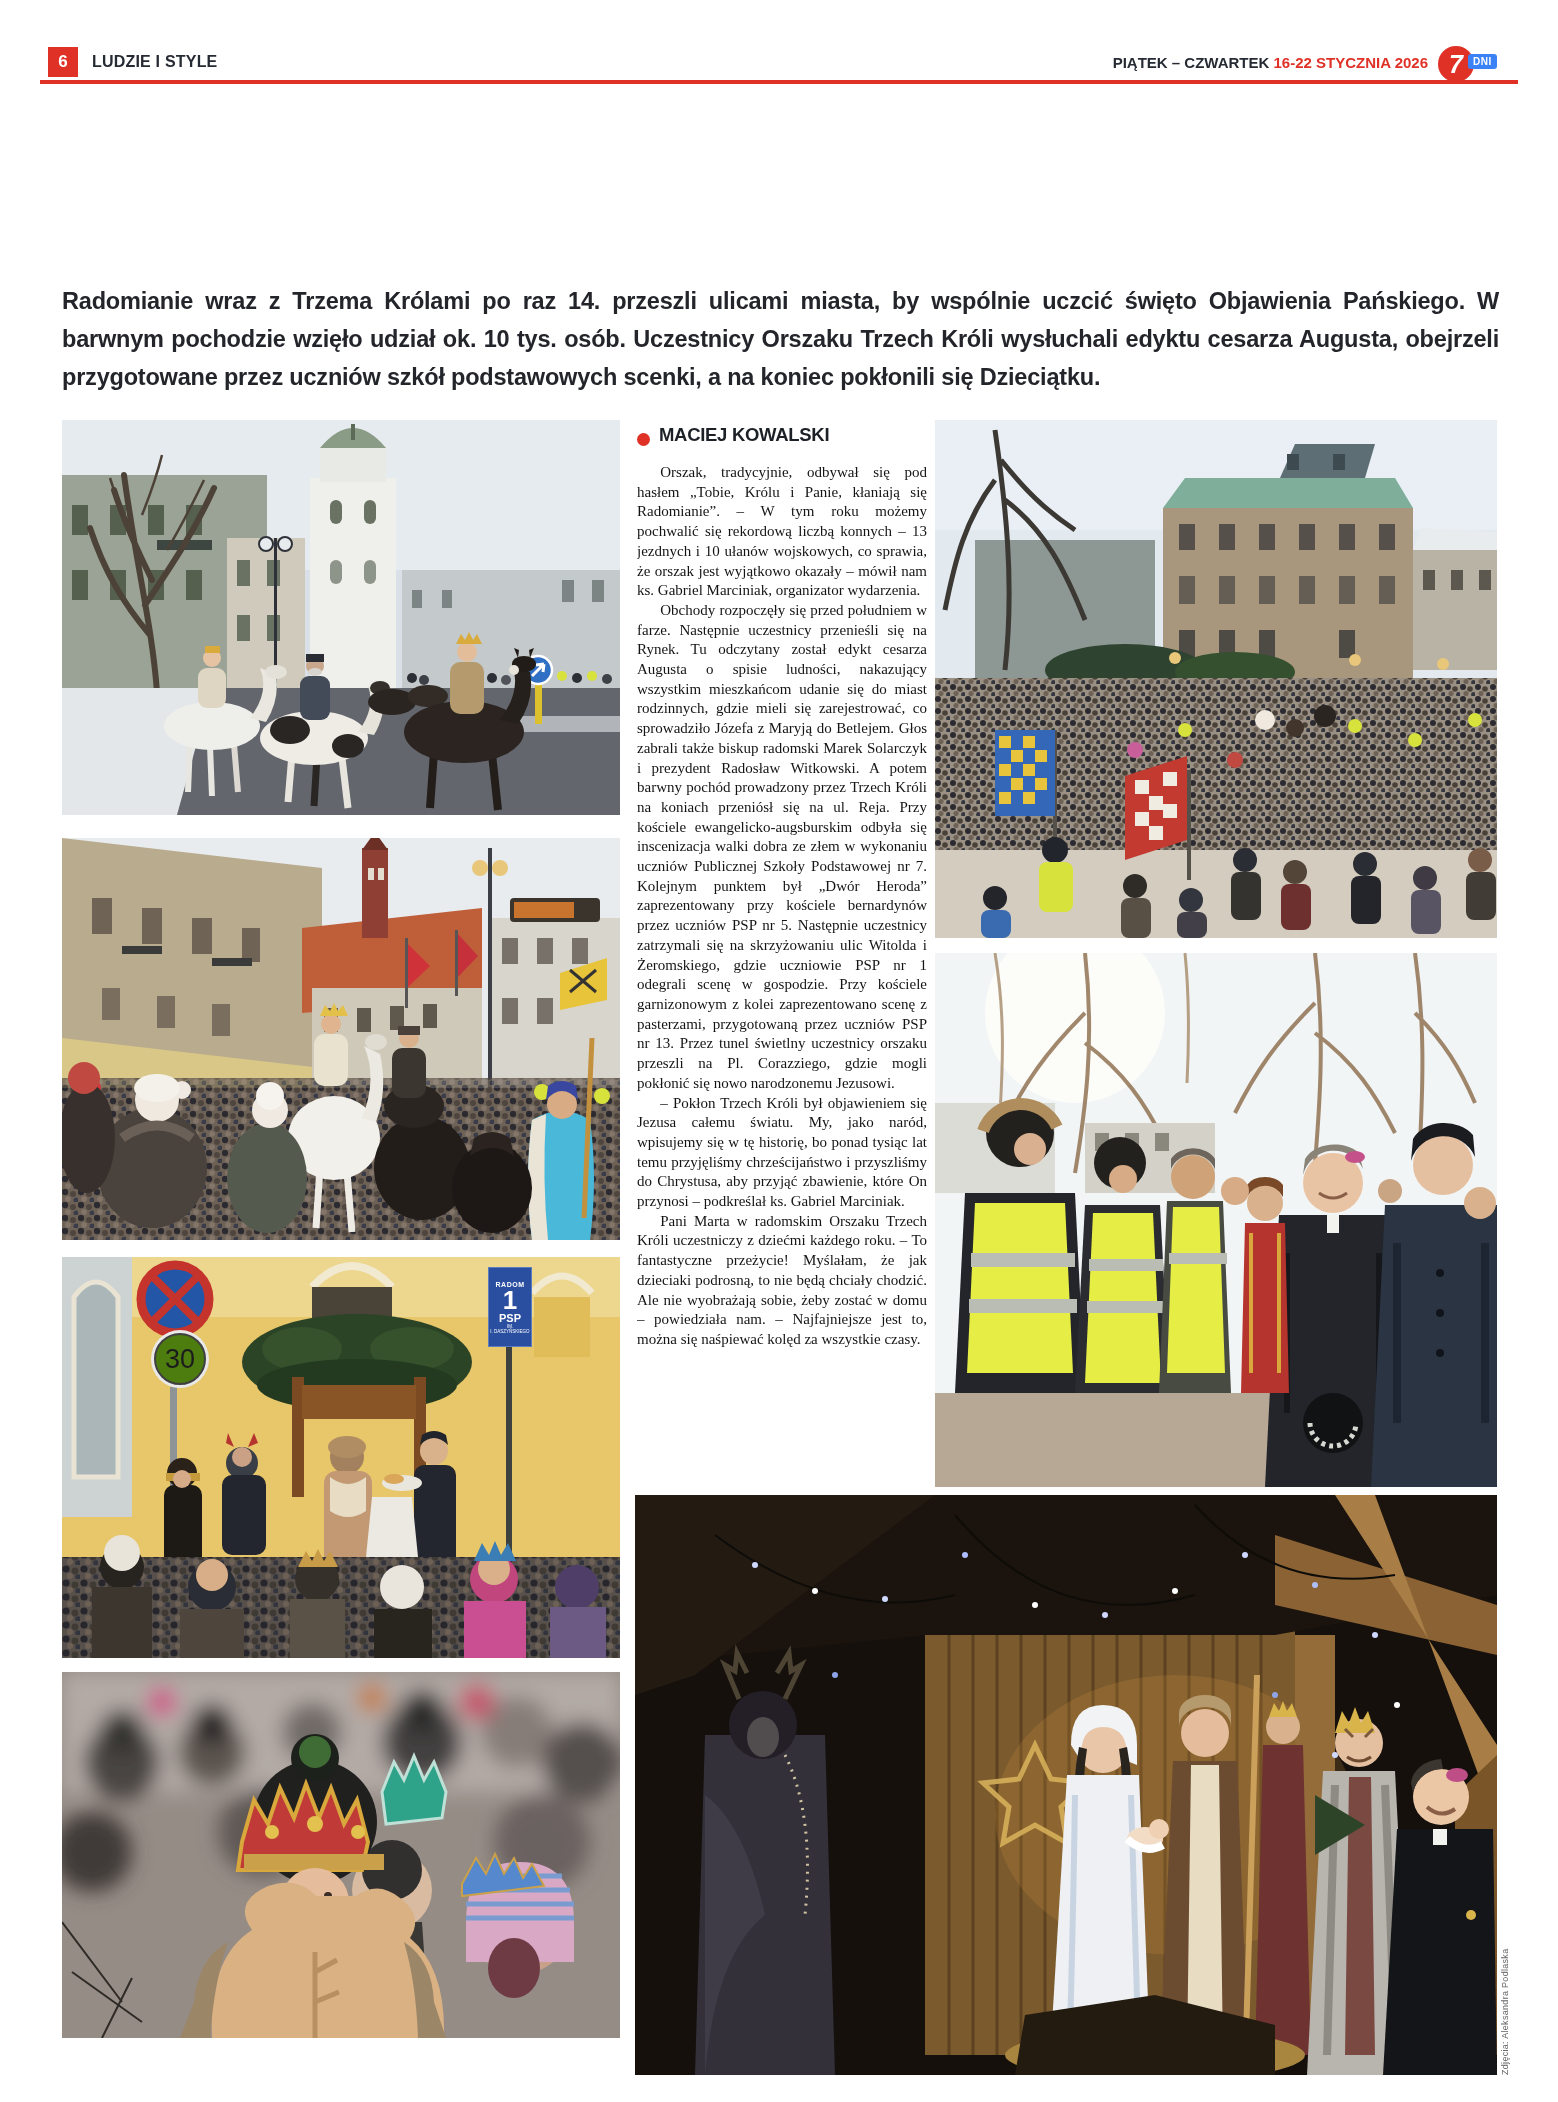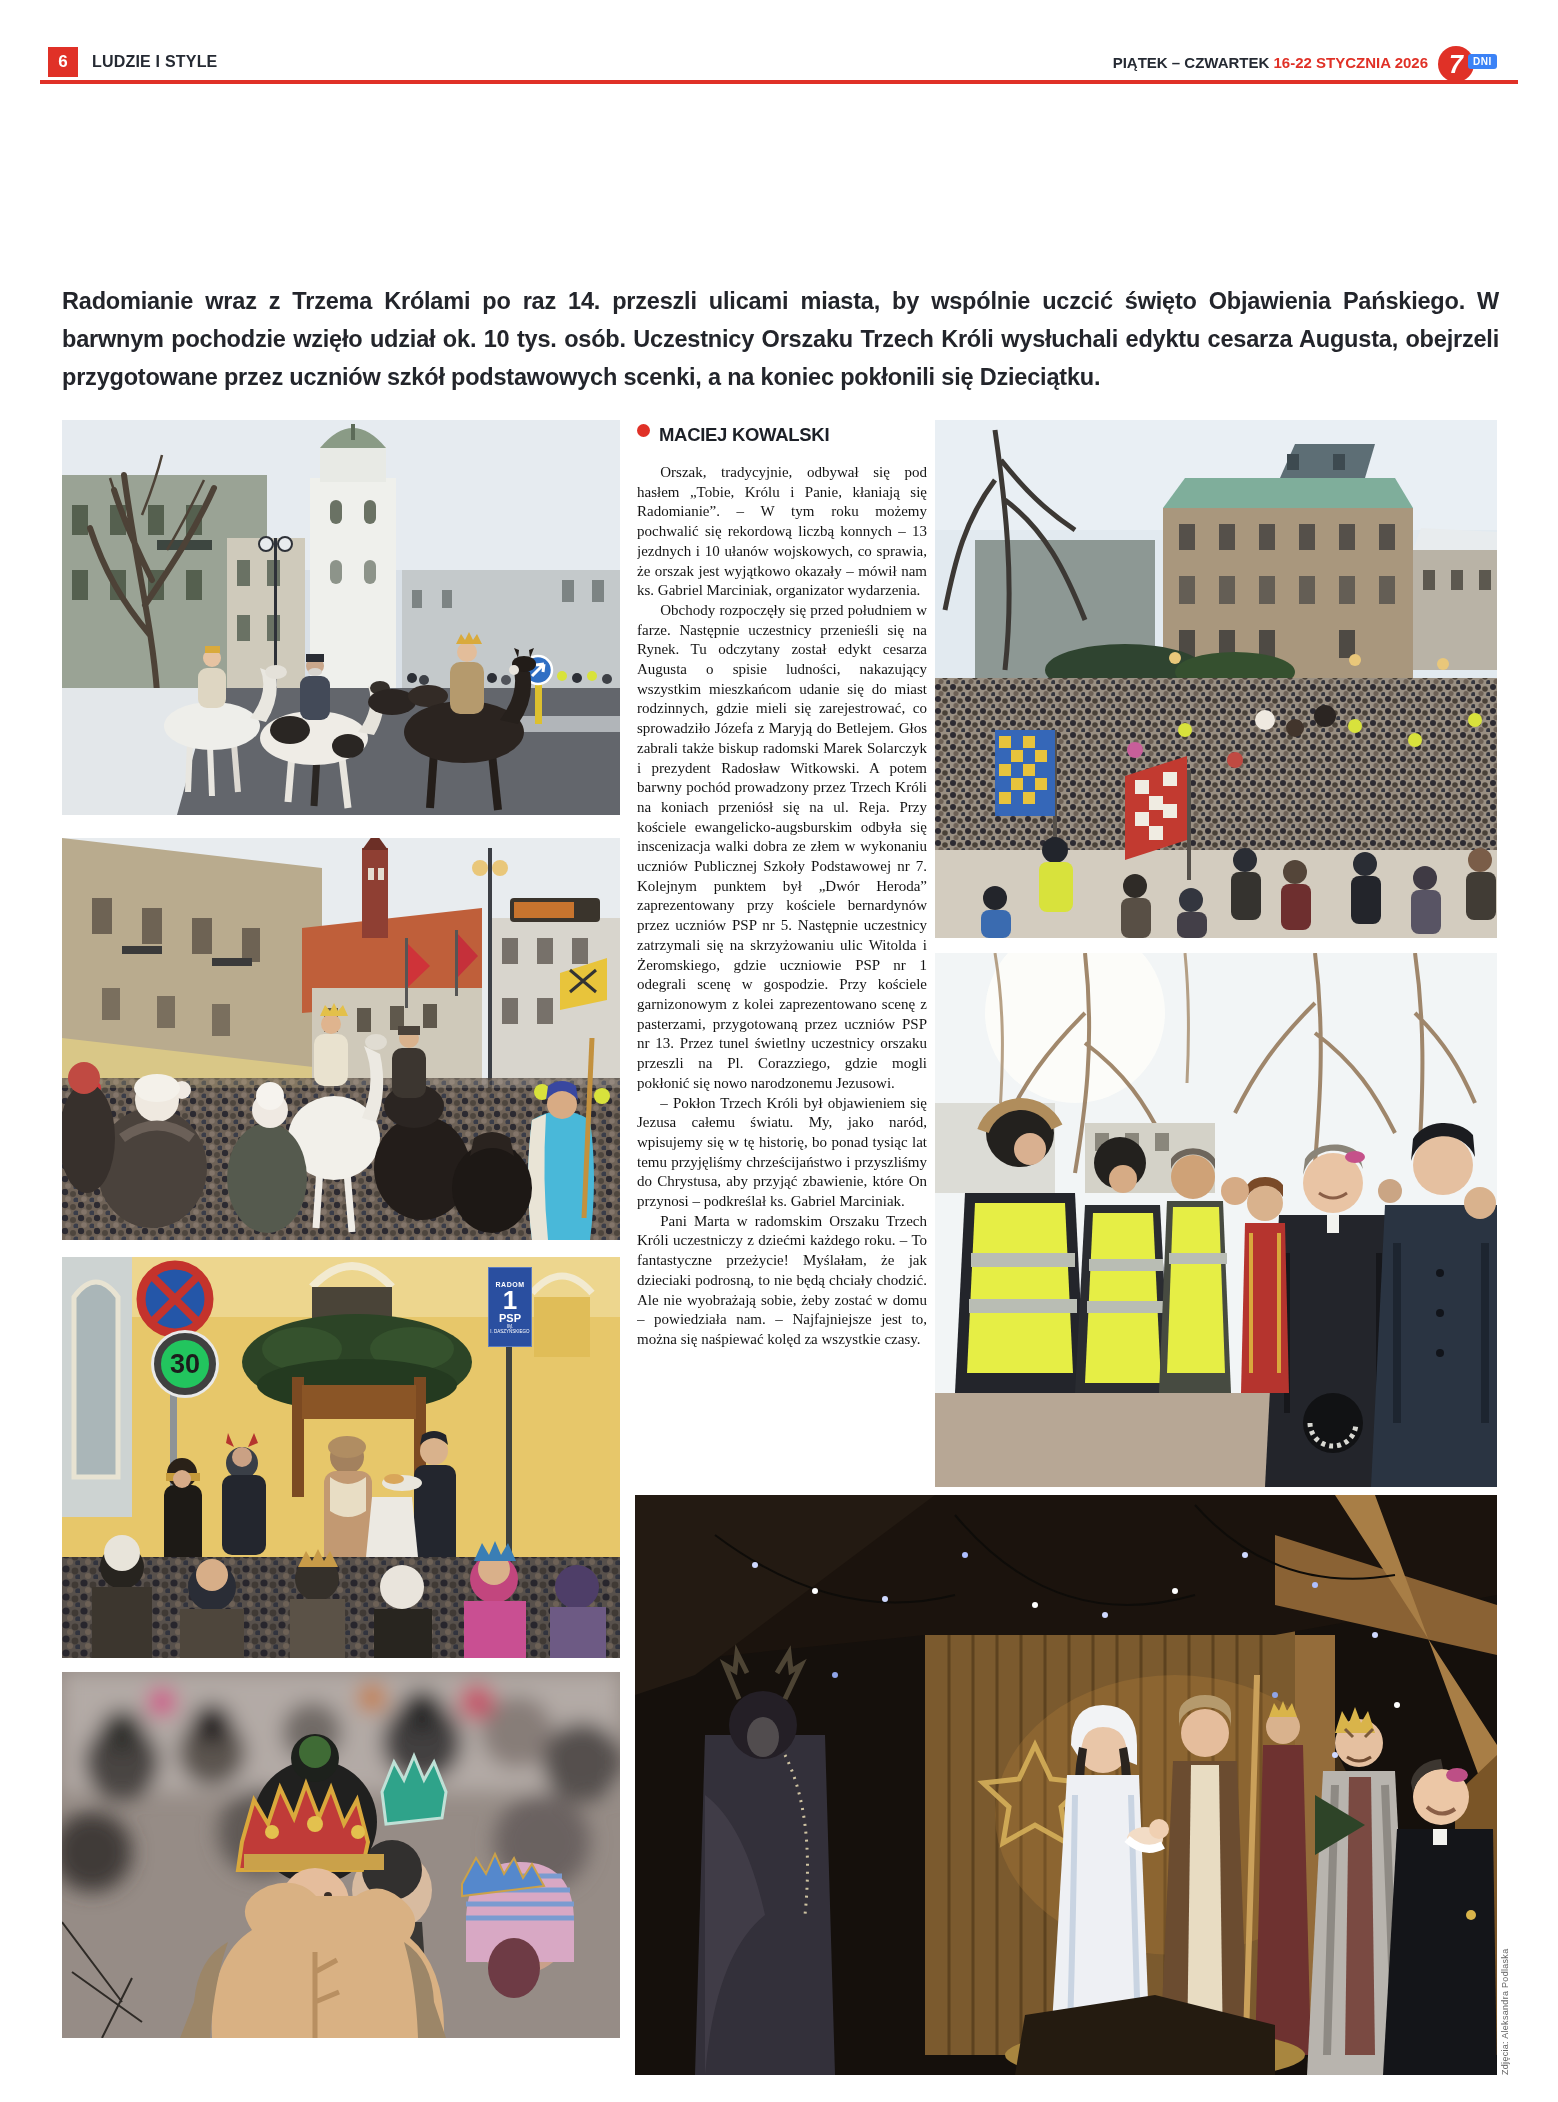--- a/index.html
+++ b/index.html
@@ -18,37 +18,37 @@
             padding:2px 5px;border-radius:3px;letter-spacing:.5px;}
   .redrule{position:absolute;left:40px;right:40px;top:80px;height:4px;background:#e03127;}
   
   .headline-wrap{position:absolute;left:0;top:88px;width:1558px;text-align:center;line-height:1;}
   .headline{display:inline-block;white-space:nowrap;font-weight:bold;font-size:168px;letter-spacing:-3px;
             color:#262a35;transform:scaleX(.66);transform-origin:center;}
   .lead{position:absolute;left:62px;top:282px;width:1437px;font-weight:bold;font-size:23.5px;line-height:38px;
         letter-spacing:-.2px;color:#23252b;text-align:justify;margin:0;}
   
   .column{position:absolute;left:637px;top:424px;width:290px;height:1052px;overflow:hidden;}
-  .byline{display:flex;align-items:flex-start;gap:9px;margin-bottom:17px;}
+  .byline{display:flex;align-items:flex-end;gap:9px;margin-bottom:17px;}
   .byline-dot{width:13px;height:13px;border-radius:50%;background:#e03127;flex:0 0 auto;}
   .byline-name{font-weight:bold;font-size:18.5px;letter-spacing:-.3px;color:#1c2027;}
   .column p{margin:0;text-indent:1.55em;text-align:justify;font-family:"Liberation Serif",serif;
             font-size:15px;line-height:19.7px;color:#141414;}
   
   .photo{position:absolute;overflow:hidden;background:#d8d8d8;}
   .photo svg{display:block;width:100%;height:100%;}
   
   .sign-radom{position:absolute;left:426px;top:10px;width:42px;height:78px;background:#2a4fa0;
               color:#fff;text-align:center;border:1px solid #5c7cc0;display:flex;flex-direction:column;justify-content:center;}
   .sign-radom .s1{font-size:7px;font-weight:bold;letter-spacing:.5px;}
   .sign-radom .s2{font-size:26px;font-weight:bold;line-height:24px;}
   .sign-radom .s3{font-size:11px;font-weight:bold;}
   .sign-radom .s4{font-size:4.5px;line-height:5px;}
-  .sign-30{position:absolute;left:92px;top:76px;width:48px;height:48px;border-radius:50%;background:#22c55e;
-           border:7px solid #404040;color:#1c1c1c;font-weight:bold;font-size:27px;display:flex;align-items:center;justify-content:center;
+  .sign-30{position:absolute;left:92px;top:76px;width:48px;height:48px;border-radius:50%;background:#4d7c0f;
+           border:2px solid #404040;color:#1c1c1c;font-weight:normal;font-size:27px;display:flex;align-items:center;justify-content:center;
            box-shadow:0 0 0 3px #e9e9e9;}
   
   .credit{position:absolute;left:1500px;top:1885px;height:190px;writing-mode:vertical-rl;transform:rotate(180deg);
           font-size:9px;color:#666;letter-spacing:.3px;}
 </style>
 </head>
 <body>
 
 <div class="page">
 

